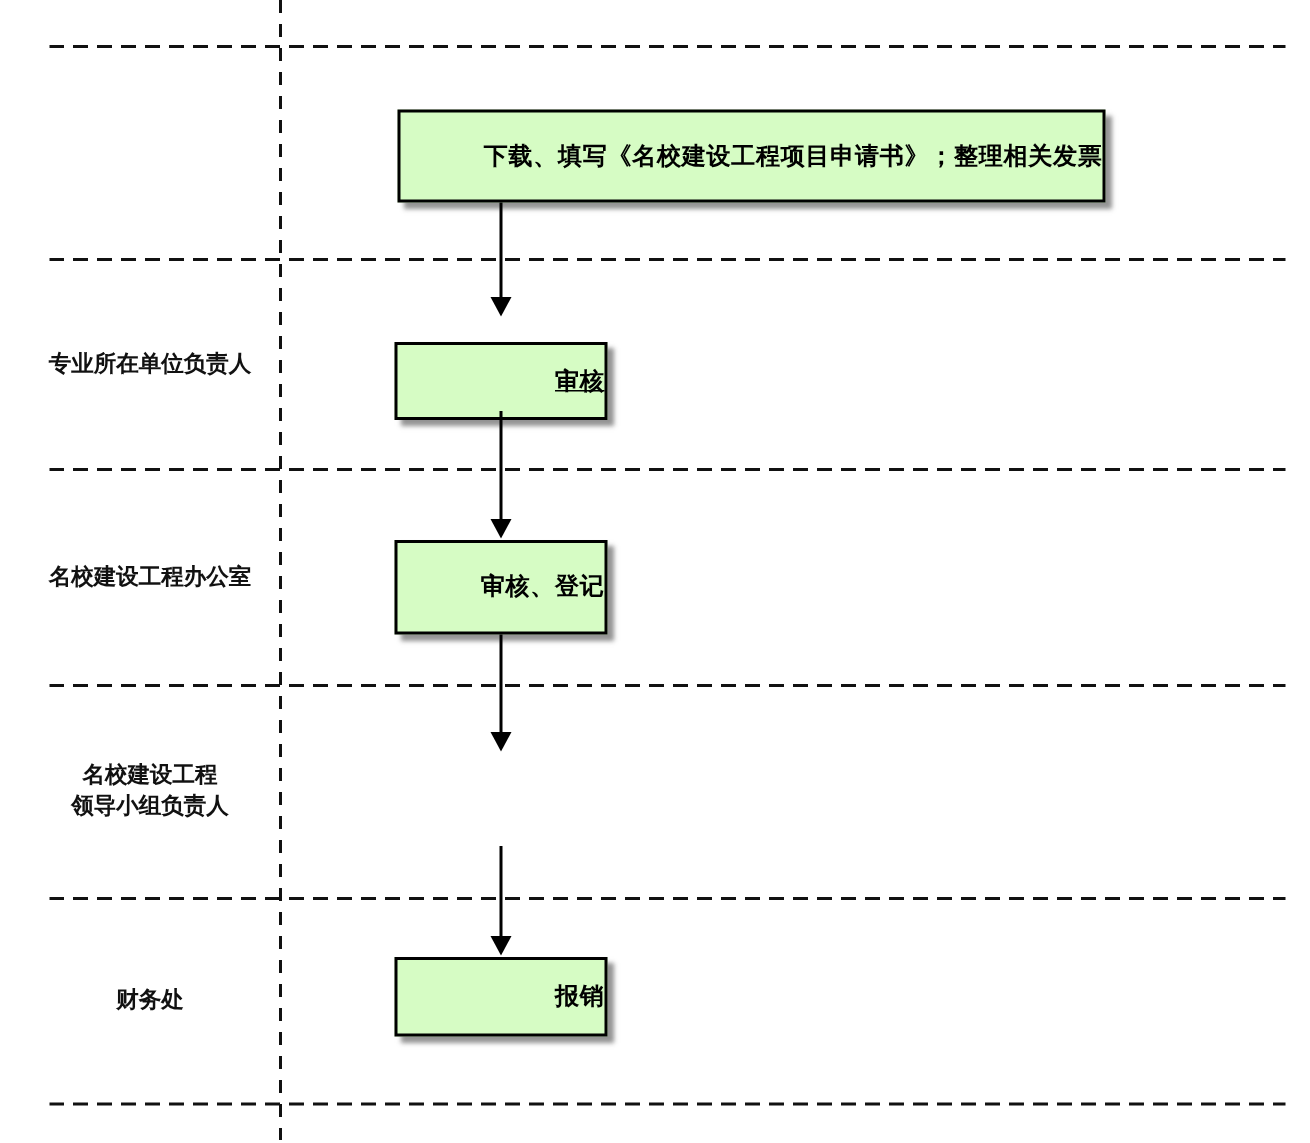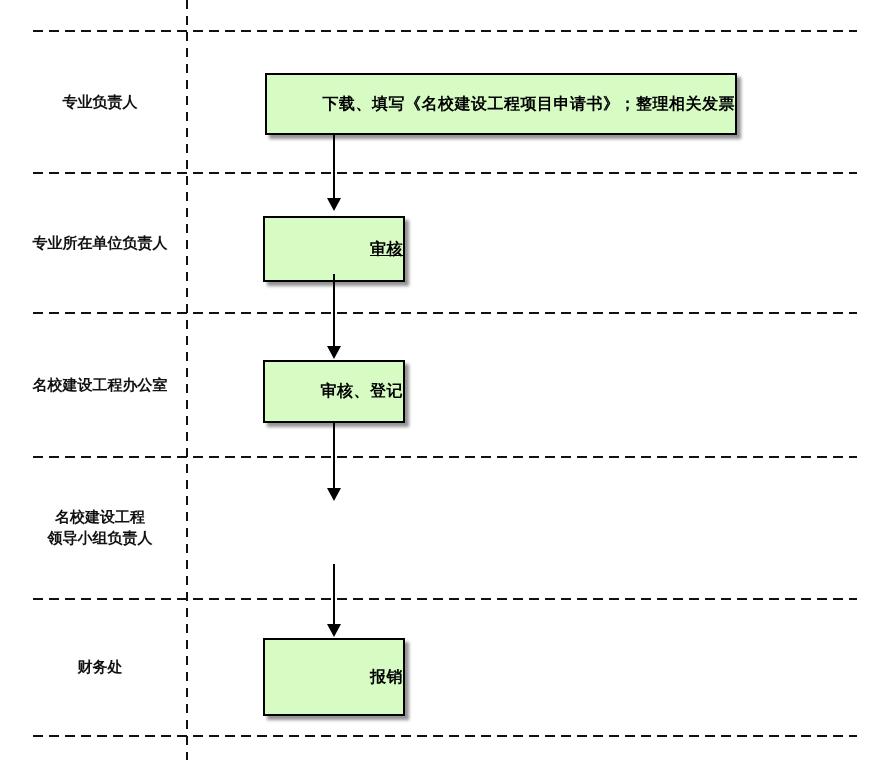--- a/index.html
+++ b/index.html
@@ -67,24 +67,24 @@
     display: flex;
     align-items: center;
     justify-content: flex-end;
     font-size: 16px;
     font-weight: bold;
     letter-spacing: 0.5px;
     text-align: center;
     color: #000;
   }
   .box1 { left: 265px; top: 73px;  width: 472px; height: 62px; }
-  .box2 { left: 263px; top: 216px; width: 142px; height: 66px; text-decoration: underline; }
+  .box2 { left: 263px; top: 228px; width: 142px; height: 52px; text-decoration: underline; }
   .box3 { left: 263px; top: 360px; width: 142px; height: 63px; }
   .box4 { left: 263px; top: 502px; width: 142px; height: 62px; }
-  .box5 { left: 263px; top: 638px; width: 142px; height: 78px; }
+  .box5 { left: 263px; top: 638px; width: 142px; height: 53px; }
 
   
   .arrow {
     position: absolute;
     left: 327px;
     width: 14px;
   }
   .arrow-line {
     position: absolute;
     left: 6px;
@@ -114,21 +114,20 @@
 <div class="canvas">
 
   <div class="vline"></div>
   <div class="hline hline1"></div>
   <div class="hline hline2"></div>
   <div class="hline hline3"></div>
   <div class="hline hline4"></div>
   <div class="hline hline5"></div>
   <div class="hline hline6"></div>
 
-  <div class="lane-label label1">专业负责人</div>
   <div class="lane-label label2">专业所在单位负责人</div>
   <div class="lane-label label3">名校建设工程办公室</div>
   <div class="lane-label label4">名校建设工程
 领导小组负责人</div>
   <div class="lane-label label5">财务处</div>
 
   <div class="step-box box1">
     <span>下载、填写《名校建设工程项目申请书》；整理相关发票</span>
   </div>
   <div class="step-box box2">

